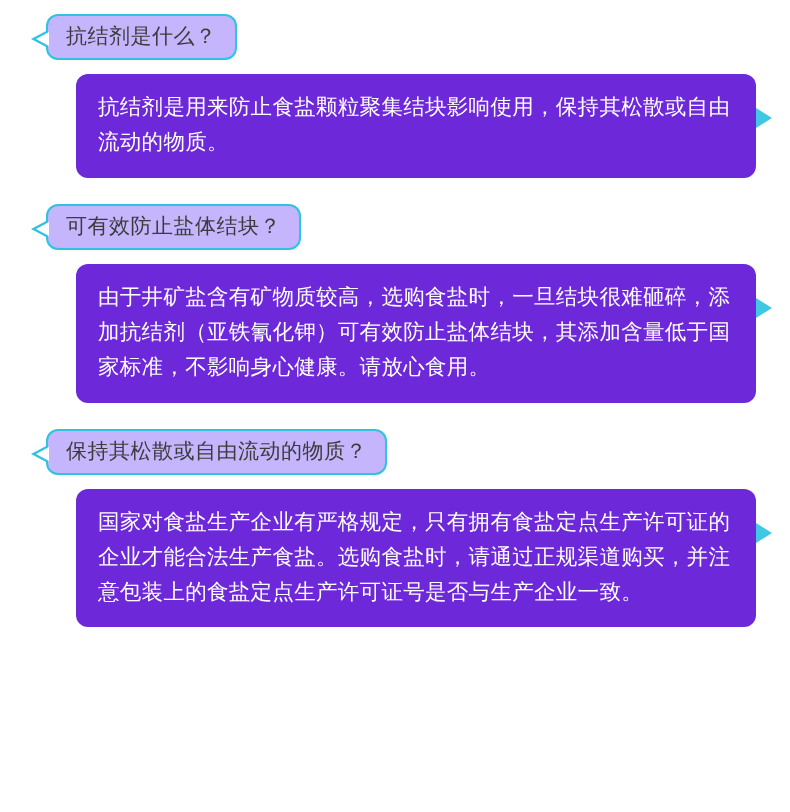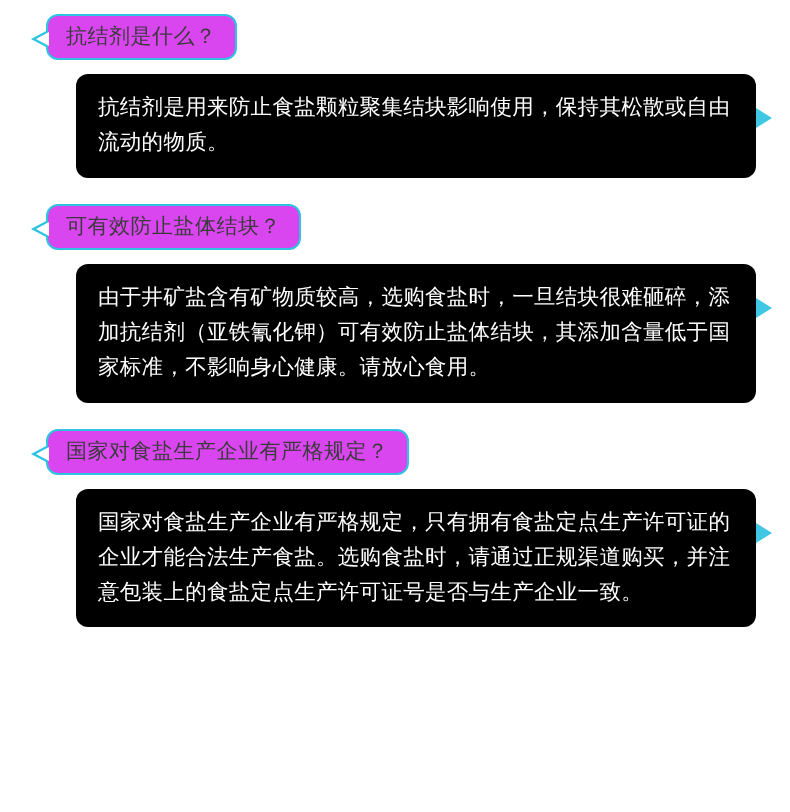--- a/index.html
+++ b/index.html
@@ -34,21 +34,21 @@
   .question {
     display: inline-block;
     position: relative;
     border: 2px solid #2ec3e0;
     border-radius: 12px;
     padding: 7px 18px 9px 18px;
     color: #3b3b3b;
     font-size: 21px;
     line-height: 1.25;
     letter-spacing: 0.5px;
-    background: #d946ef;
+    background: #c4b5fd;
     white-space: nowrap;
   }
   .question::before {
     content: "";
     position: absolute;
     left: -17px;
     top: 14px;
     width: 0;
     height: 0;
     border-top: 9px solid transparent;
@@ -69,21 +69,21 @@
 
   
   .answer-row {
     position: relative;
     padding-left: 76px;
     padding-right: 34px;
     margin-bottom: 26px;
   }
   .answer {
     position: relative;
-    background: #000000;
+    background: #6d28d9;
     border-radius: 12px;
     padding: 16px 22px 18px 22px;
     color: #ffffff;
     font-size: 21.5px;
     line-height: 1.62;
     letter-spacing: 0.3px;
   }
   .answer::after {
     content: "";
     position: absolute;
@@ -118,20 +118,20 @@
       <div class="question">可有效防止盐体结块？</div>
     </div>
     <div class="answer-row">
       <div class="answer">由于井矿盐含有矿物质较高，选购食盐时，一旦结块很难砸碎，添加抗结剂（亚铁氰化钾）可有效防止盐体结块，其添加含量低于国家标准，不影响身心健康。请放心食用。</div>
     </div>
   </div>
 
 
   <div class="qa-block">
     <div class="question-row">
-      <div class="question">国家对食盐生产企业有严格规定？</div>
+      <div class="question">保持其松散或自由流动的物质？</div>
     </div>
     <div class="answer-row">
       <div class="answer">国家对食盐生产企业有严格规定，只有拥有食盐定点生产许可证的企业才能合法生产食盐。选购食盐时，请通过正规渠道购买，并注意包装上的食盐定点生产许可证号是否与生产企业一致。</div>
     </div>
   </div>
 
 </div>
 
 </body></html>

